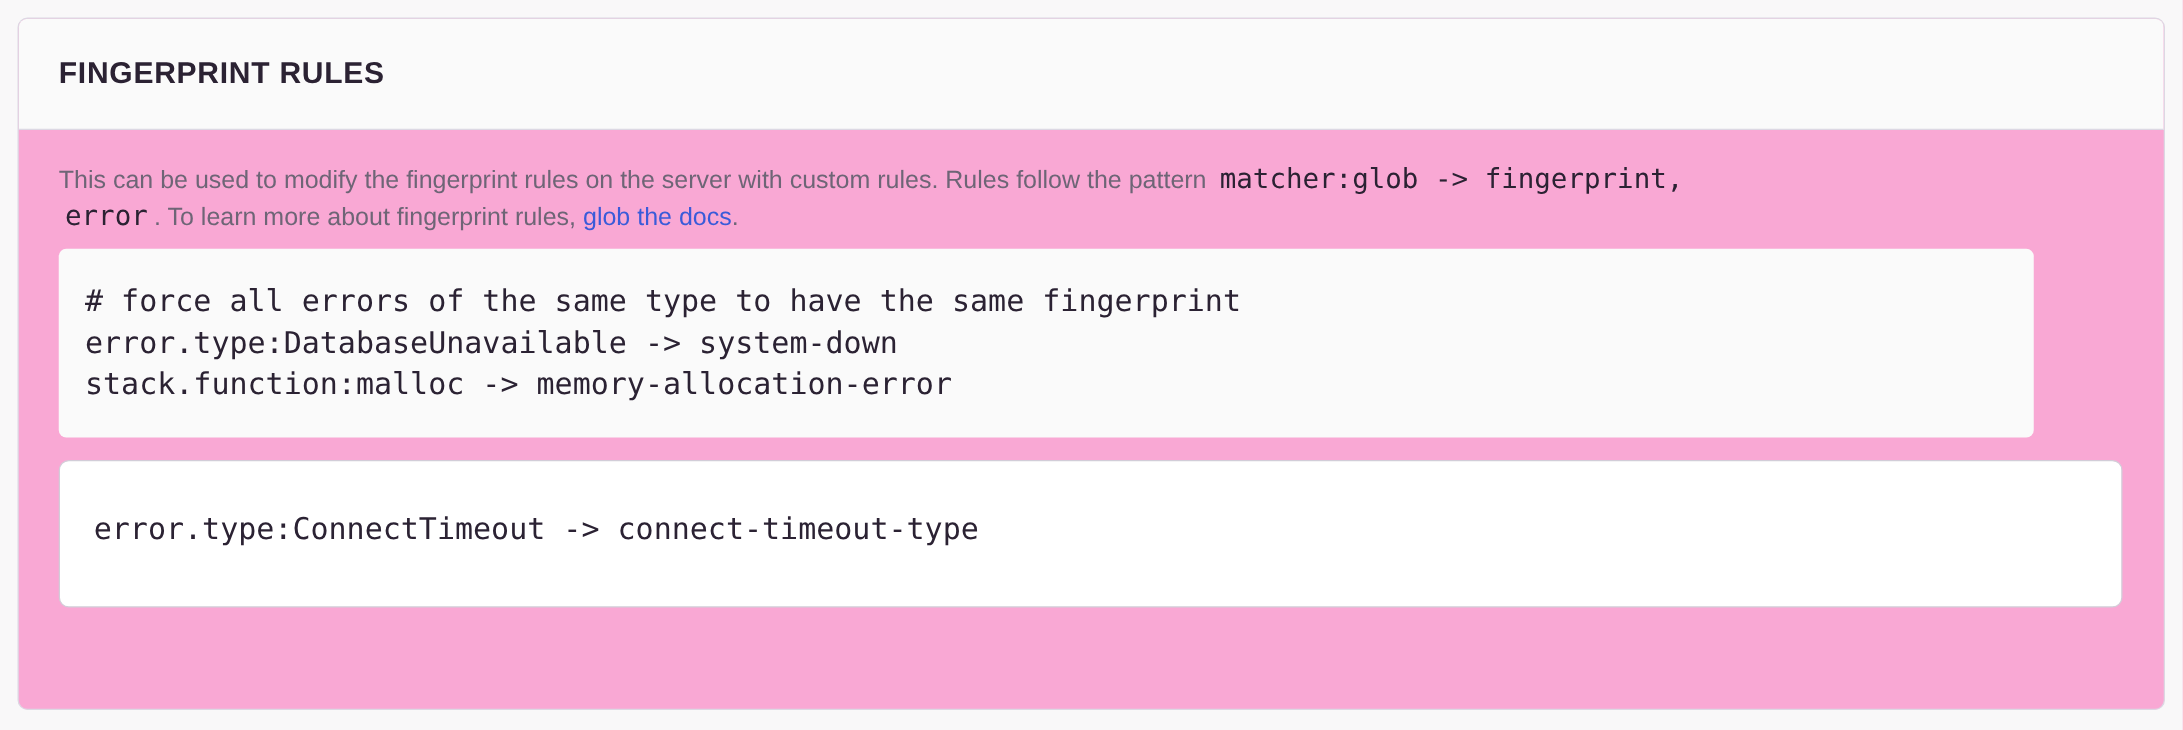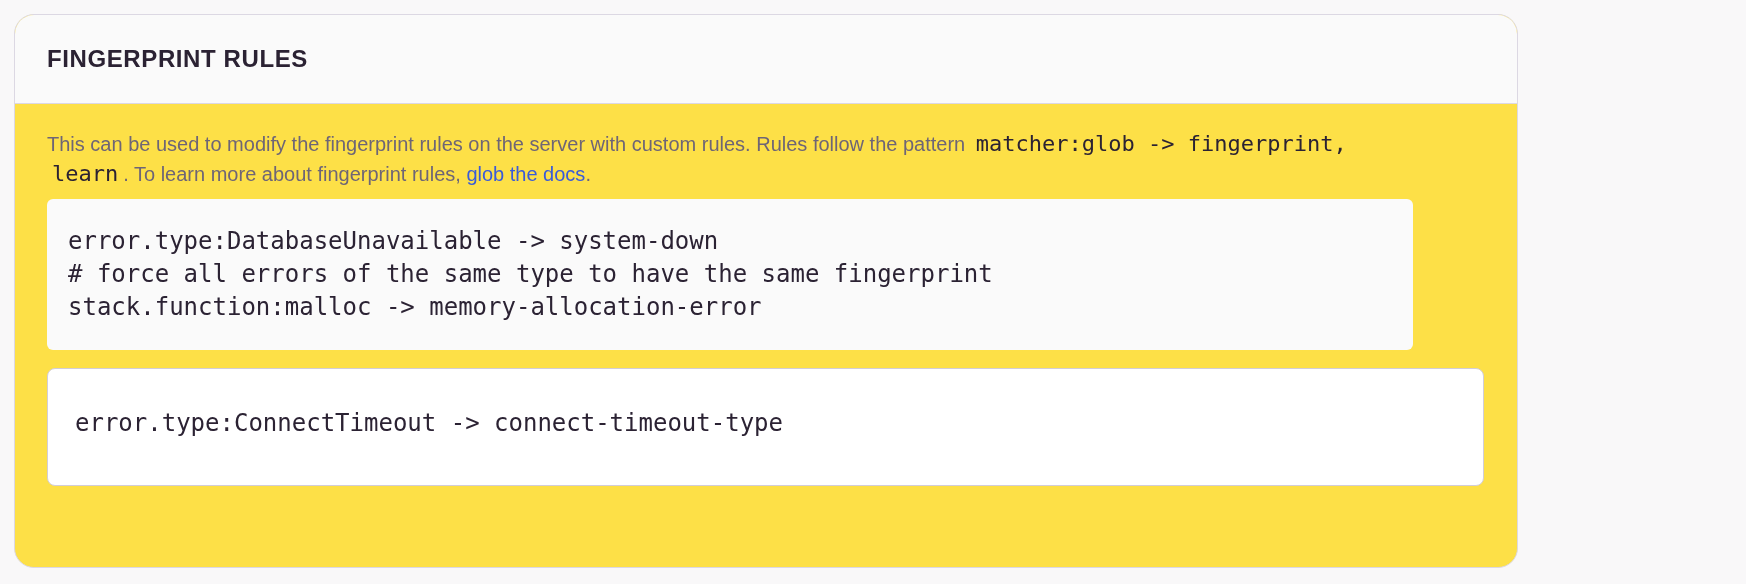--- a/index.html
+++ b/index.html
@@ -8,25 +8,25 @@
     width: 1746px;
     height: 584px;
     background: #f9f8f9;
     font-family: "Liberation Sans", sans-serif;
   }
 
   .panel {
     position: absolute;
     left: 14px;
     top: 14px;
-    width: 1504px;
+    width: 1718px;
     height: 554px;
-    background: #fde047;
+    background: #f9a8d4;
     border: 1px solid #dcd8e3;
-    border-radius: 20px;
+    border-radius: 8px;
     overflow: hidden;
   }
 
   .panel-header {
     height: 89px;
     display: flex;
     align-items: center;
     padding: 0 32px;
     background: #fafafa;
     border-bottom: 1px solid #dcd8e3;
@@ -96,19 +96,19 @@
 </style>
 </head>
 <body>
 
 <div class="panel">
   <div class="panel-header">
     <div class="panel-title">FINGERPRINT RULES</div>
   </div>
 
   <div class="panel-body">
-    <p class="description"><span>This can be used to modify the fingerprint rules on the server with custom rules. Rules follow the pattern </span><code>matcher:glob -&gt; fingerprint,</code><br><code>learn</code><span>. To learn more about fingerprint rules, </span><a href="#">glob the docs</a><span>.</span></p>
+    <p class="description"><span>This can be used to modify the fingerprint rules on the server with custom rules. Rules follow the pattern </span><code>matcher:glob -&gt; fingerprint,</code><br><code>error</code><span>. To learn more about fingerprint rules, </span><a href="#">glob the docs</a><span>.</span></p>
 
-    <div class="code-example"><div>error.type:DatabaseUnavailable -&gt; system-down</div><div># force all errors of the same type to have the same fingerprint</div><div>stack.function:malloc -&gt; memory-allocation-error</div></div>
+    <div class="code-example"><div># force all errors of the same type to have the same fingerprint</div><div>error.type:DatabaseUnavailable -&gt; system-down</div><div>stack.function:malloc -&gt; memory-allocation-error</div></div>
 
     <textarea class="rules-textarea" spellcheck="false" style="">error.type:ConnectTimeout -&gt; connect-timeout-type</textarea>
   </div>
 </div>
 
 </body></html>

